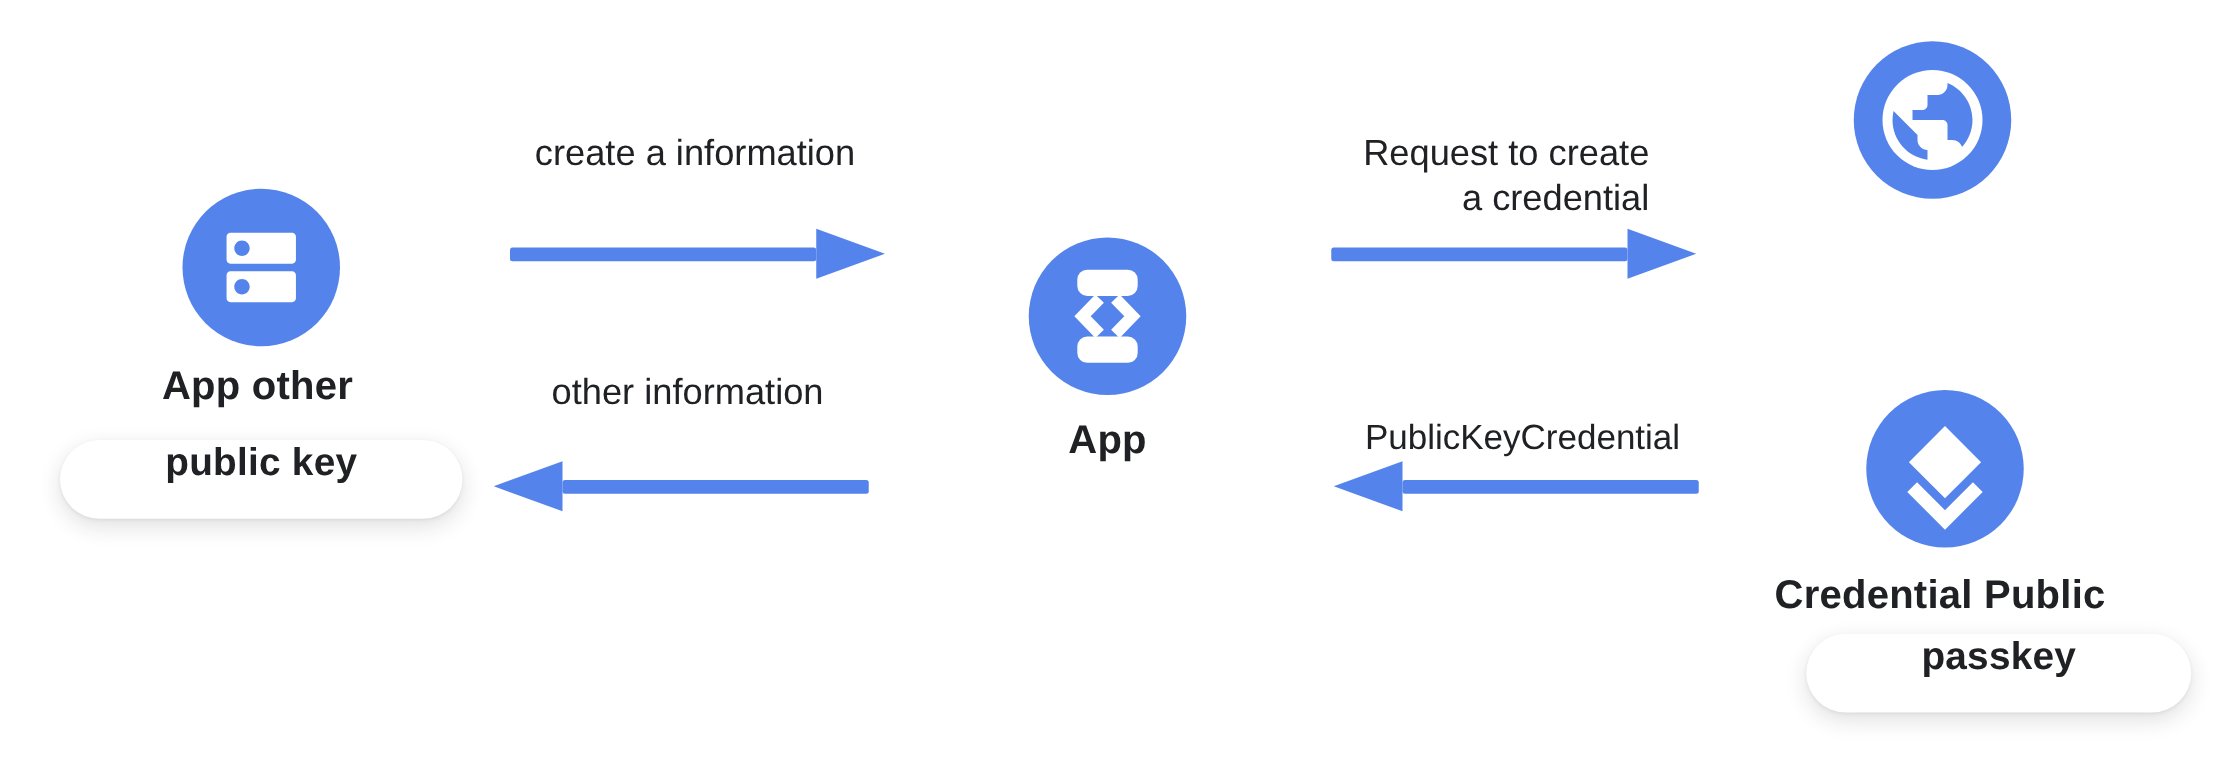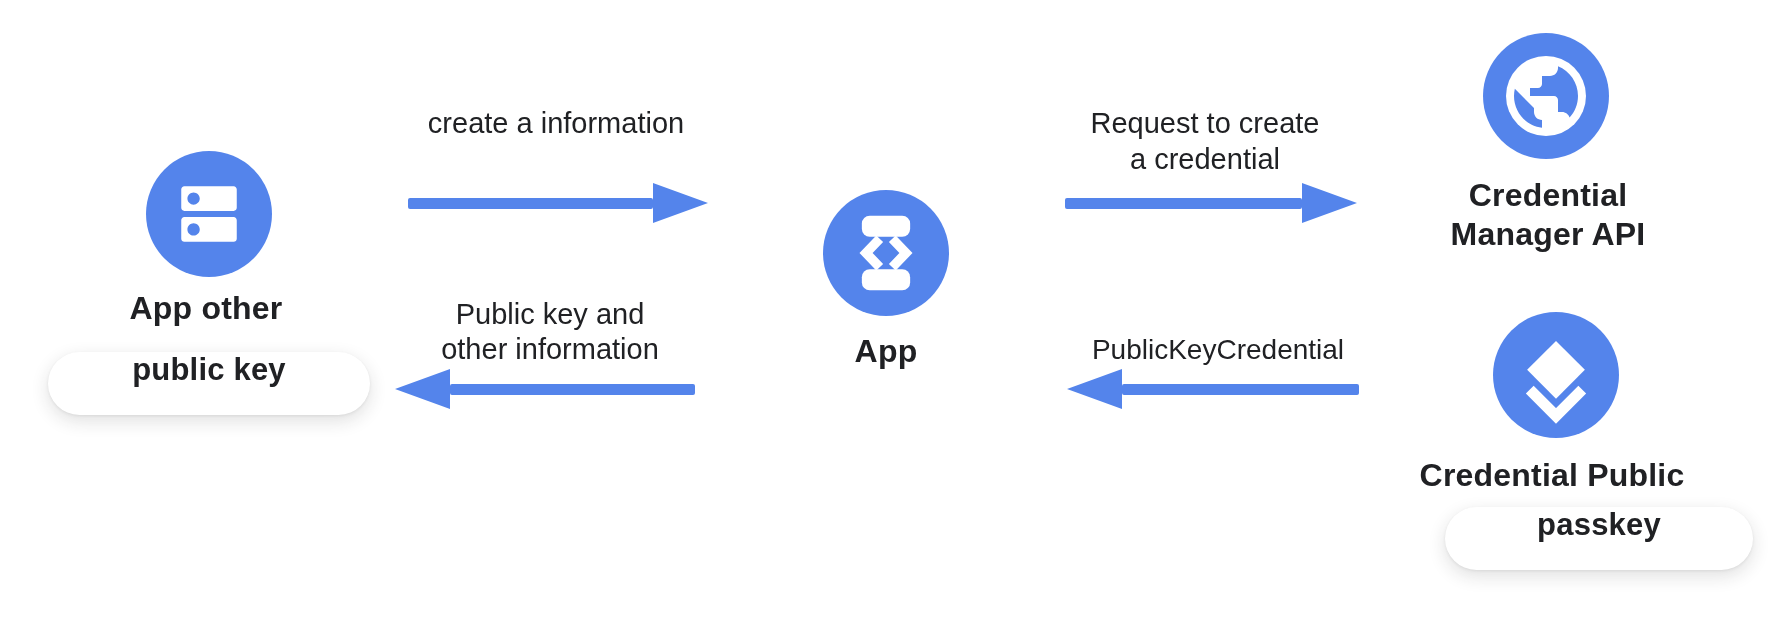--- a/index.html
+++ b/index.html
@@ -62,55 +62,50 @@
   </div>
   <div class="node-label" style="left:886px;top:332px;">App</div>
 
   <div class="disc" style="left:1483px;top:33px;">
     <svg width="96" height="96" viewBox="0 0 24 24" aria-hidden="true">
       <circle cx="12" cy="12" r="10" fill="#ffffff"></circle>
       <path fill="var(--blue)" d="M11 19.93c-3.95-.49-7-3.85-7-7.93 0-.62.08-1.21.21-1.79L9 15v1c0 1.1.9 2 2 2v1.93z"></path>
       <path fill="var(--blue)" d="M17.9 17.39c-.26-.81-1-1.39-1.9-1.39h-1v-3c0-.55-.45-1-1-1H8v-2h2c.55 0 1-.45 1-1V7h2c1.1 0 2-.9 2-2v-.41c2.93 1.19 5 4.06 5 7.41 0 2.08-.8 3.97-2.1 5.39z"></path>
     </svg>
   </div>
-  <div class="node-label" style="left:1548px;top:176px;">
-    <div>Credential</div>
-    <div>Manager API</div>
-  </div>
 
   <div class="disc" style="left:1493px;top:312px;">
     <svg width="126" height="126" viewBox="0 0 24 24" aria-hidden="true">
       <path d="M12 5.5 L17.5 11 L12 16.5 L6.5 11 Z" fill="#ffffff"></path>
       <path d="M7 14.8 L12 19.8 L17 14.8" fill="none" stroke="#ffffff" stroke-width="2.1"></path>
     </svg>
   </div>
   <div class="node-label" style="left:1552px;top:456px;">Credential Public</div>
   <div class="pill" style="left:1445px;top:507px;width:308px;height:63px;">
     <span>passkey</span>
   </div>
 
   <div class="flow-label" style="left:556px;top:105px;">
     <div>create a information</div>
   </div>
   <div class="arrow right" style="left:408px;top:183px;width:300px;">
     <div class="bar" style="left:0;width:245px;"></div>
     <div class="head" style="left:245px;"></div>
   </div>
 
-  <div class="flow-label" style="left:1205px;top:105px;">
+  <div class="flow-label" style="left:1205px;top:105px;text-align:right;">
     <div>Request to create</div>
     <div>a credential</div>
   </div>
   <div class="arrow right" style="left:1065px;top:183px;width:292px;">
     <div class="bar" style="left:0;width:237px;"></div>
     <div class="head" style="left:237px;"></div>
   </div>
 
   <div class="flow-label" style="left:550px;top:297px;line-height:35px;">
-    <div>Public key and</div>
     <div>other information</div>
   </div>
   <div class="arrow left" style="left:395px;top:369px;width:300px;">
     <div class="head"></div>
     <div class="bar" style="left:55px;width:245px;"></div>
   </div>
 
   <div class="flow-label code" style="left:1218px;top:333px;">
     <div>PublicKeyCredential</div>
   </div>

